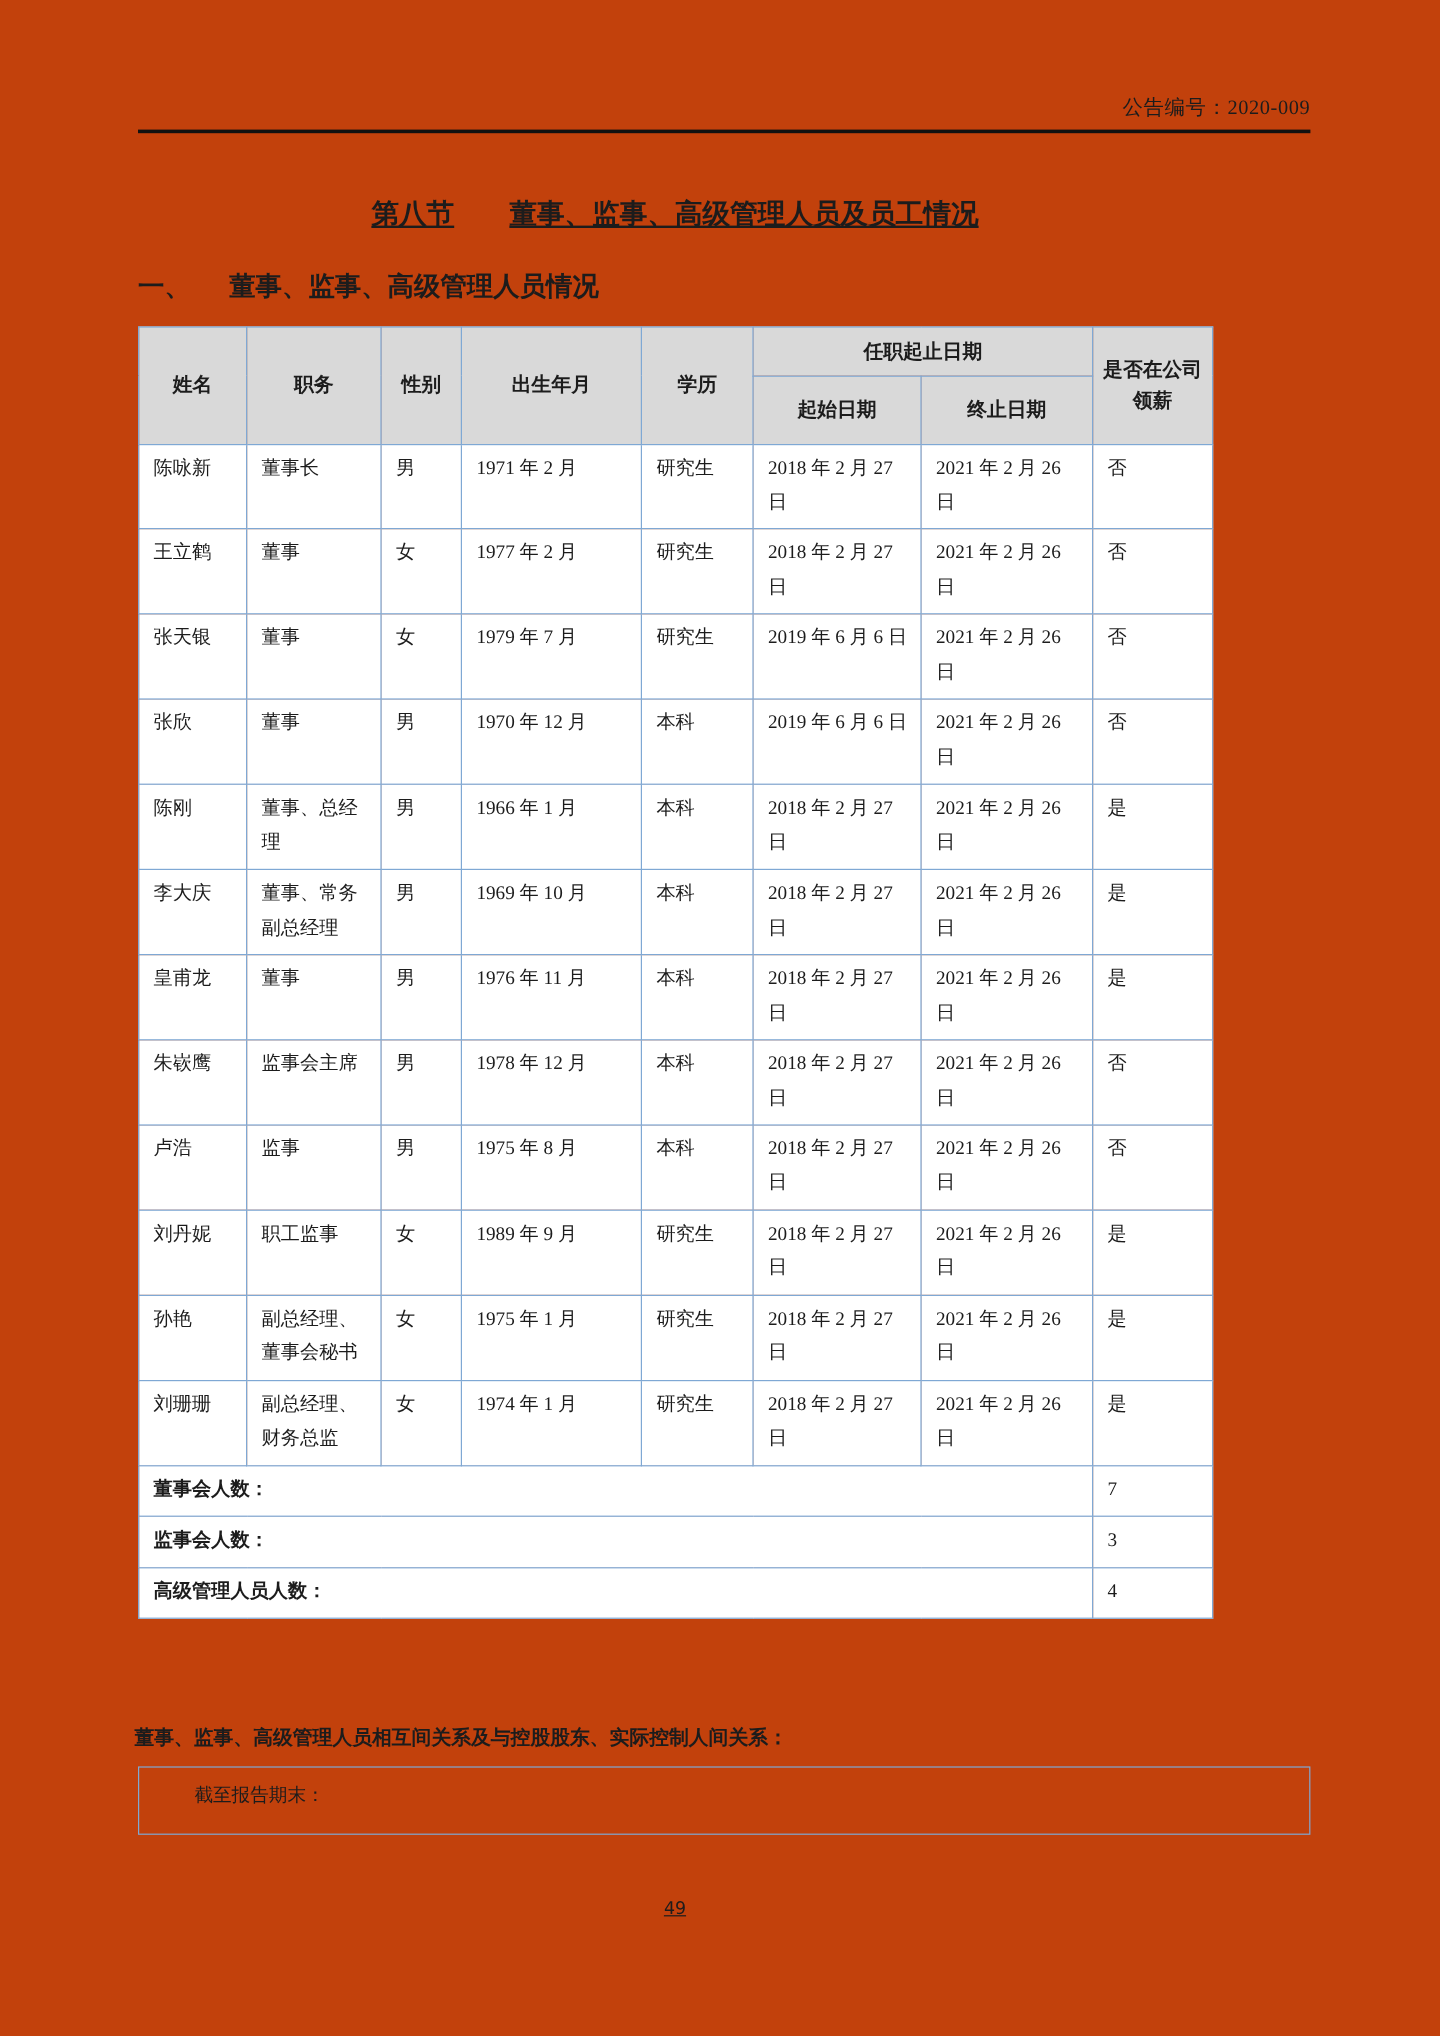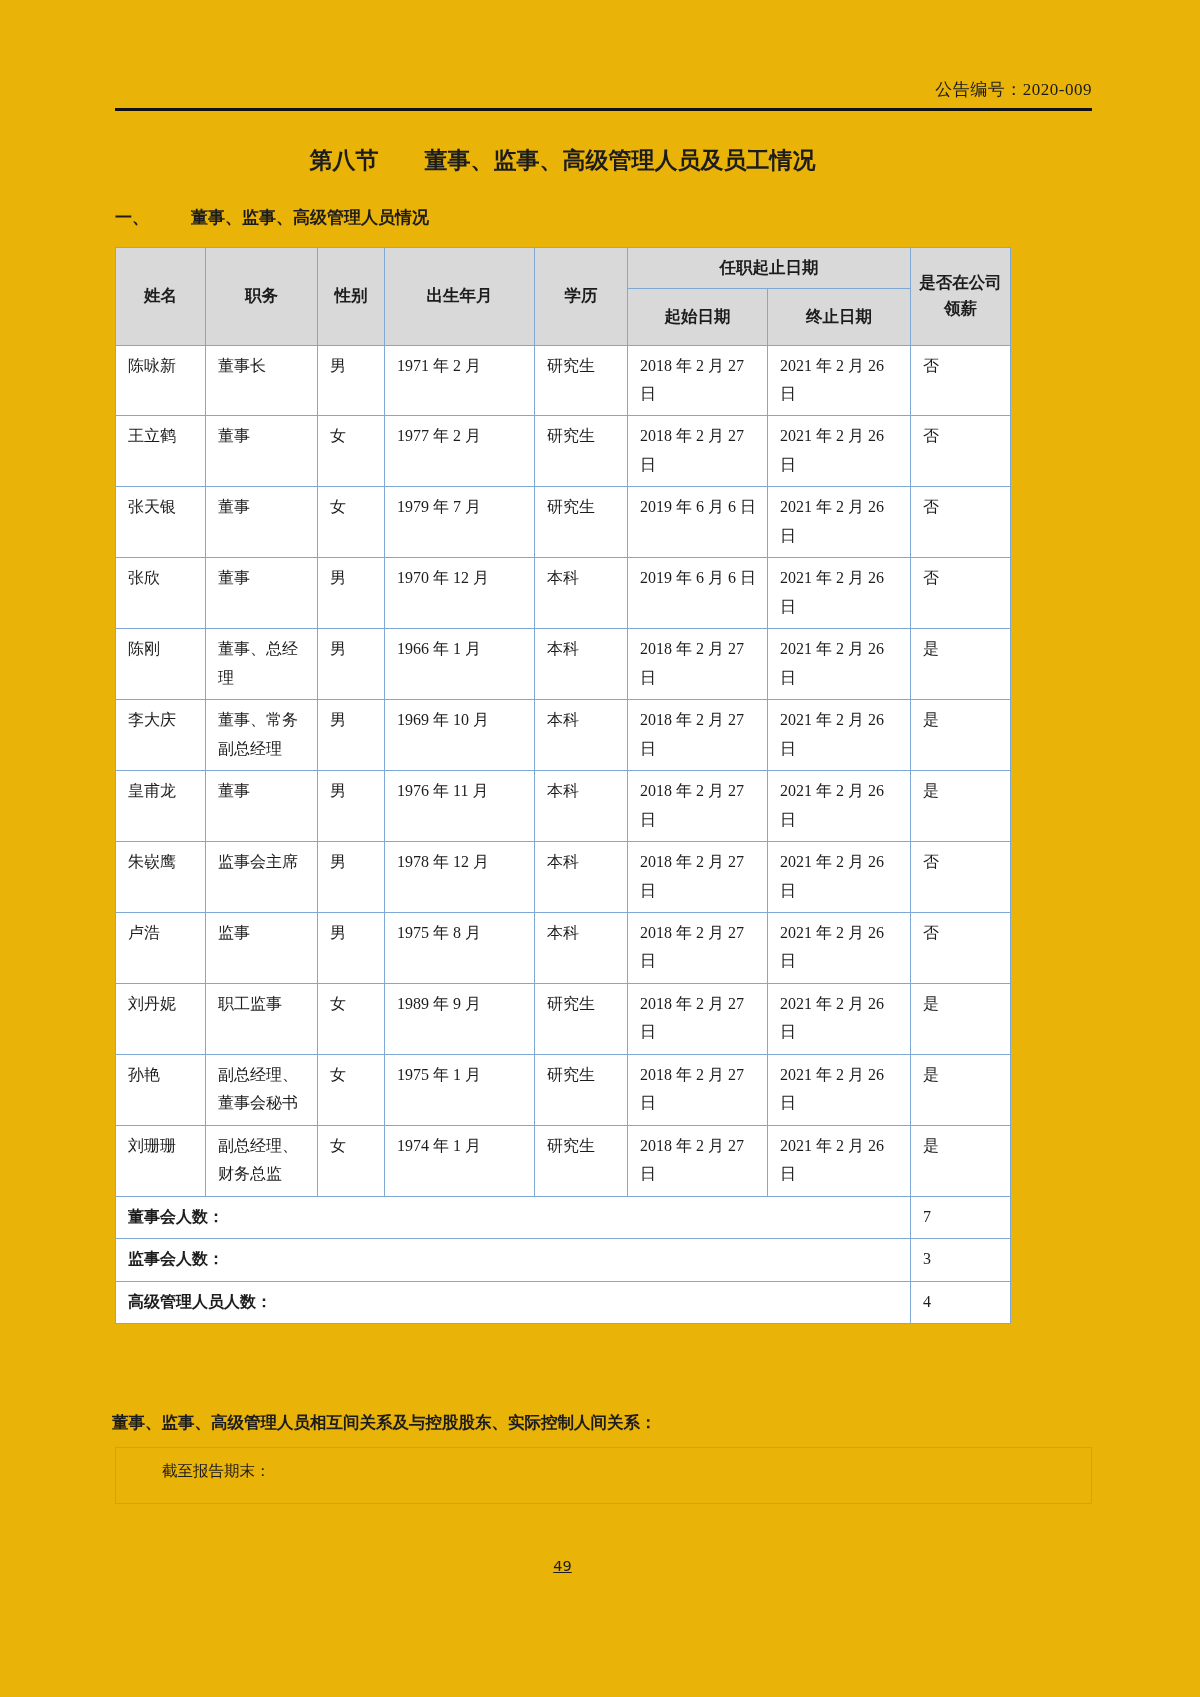--- a/index.html
+++ b/index.html
@@ -1,46 +1,46 @@
 <!DOCTYPE html>
 <html><head>
 <meta charset="utf-8">
 <style>
   html,body { margin:0; padding:0; background:#ffffff; }
   .page {
     position:relative;
     width:1200px; height:1697px;
-    background:#eab308;
+    background:#c2410c;
     font-family:"Liberation Serif","DejaVu Serif",serif;
     color:#1c1c1c;
     overflow:hidden;
     box-sizing:border-box;
   }
   .content { width:895px; margin-left:115px; }
 
   .doc-number {
     width:977px; margin:78px 0 0 115px;
     text-align:right;
     font-size:17px;
     letter-spacing:0.5px;
   }
   .top-rule {
     width:977px; height:2.5px;
     margin:7px 0 0 115px;
     background:#111111;
   }
 
   .doc-title {
-    margin-top:34px;
+    margin-top:52px;
     text-align:center;
-    font-size:23px; font-weight:bold;
+    font-size:23px; font-weight:bold;text-decoration:underline;
   }
   .doc-title .gap { margin-left:46px; }
 
-  .section-line { margin-top:30px; font-size:17px; font-weight:bold; }
+  .section-line { margin-top:30px; font-size:22px; font-weight:bold; }
   .subsection-line { margin-top:24px; font-size:16px; font-weight:bold; }
   .sec-num { display:inline-block; width:76px; }
 
   table.people {
     margin-top:18px;
     width:895px;
     border-collapse:collapse;
     table-layout:fixed;
   }
   table.people th, table.people td { border:1px solid #7fa8d4; }

